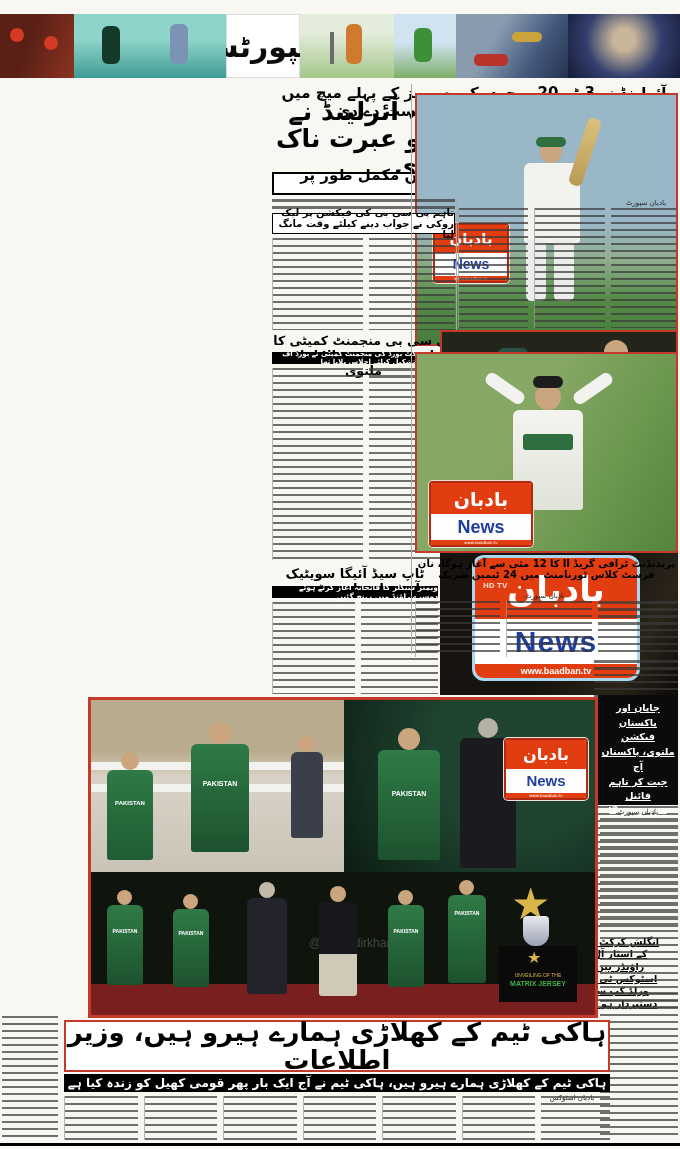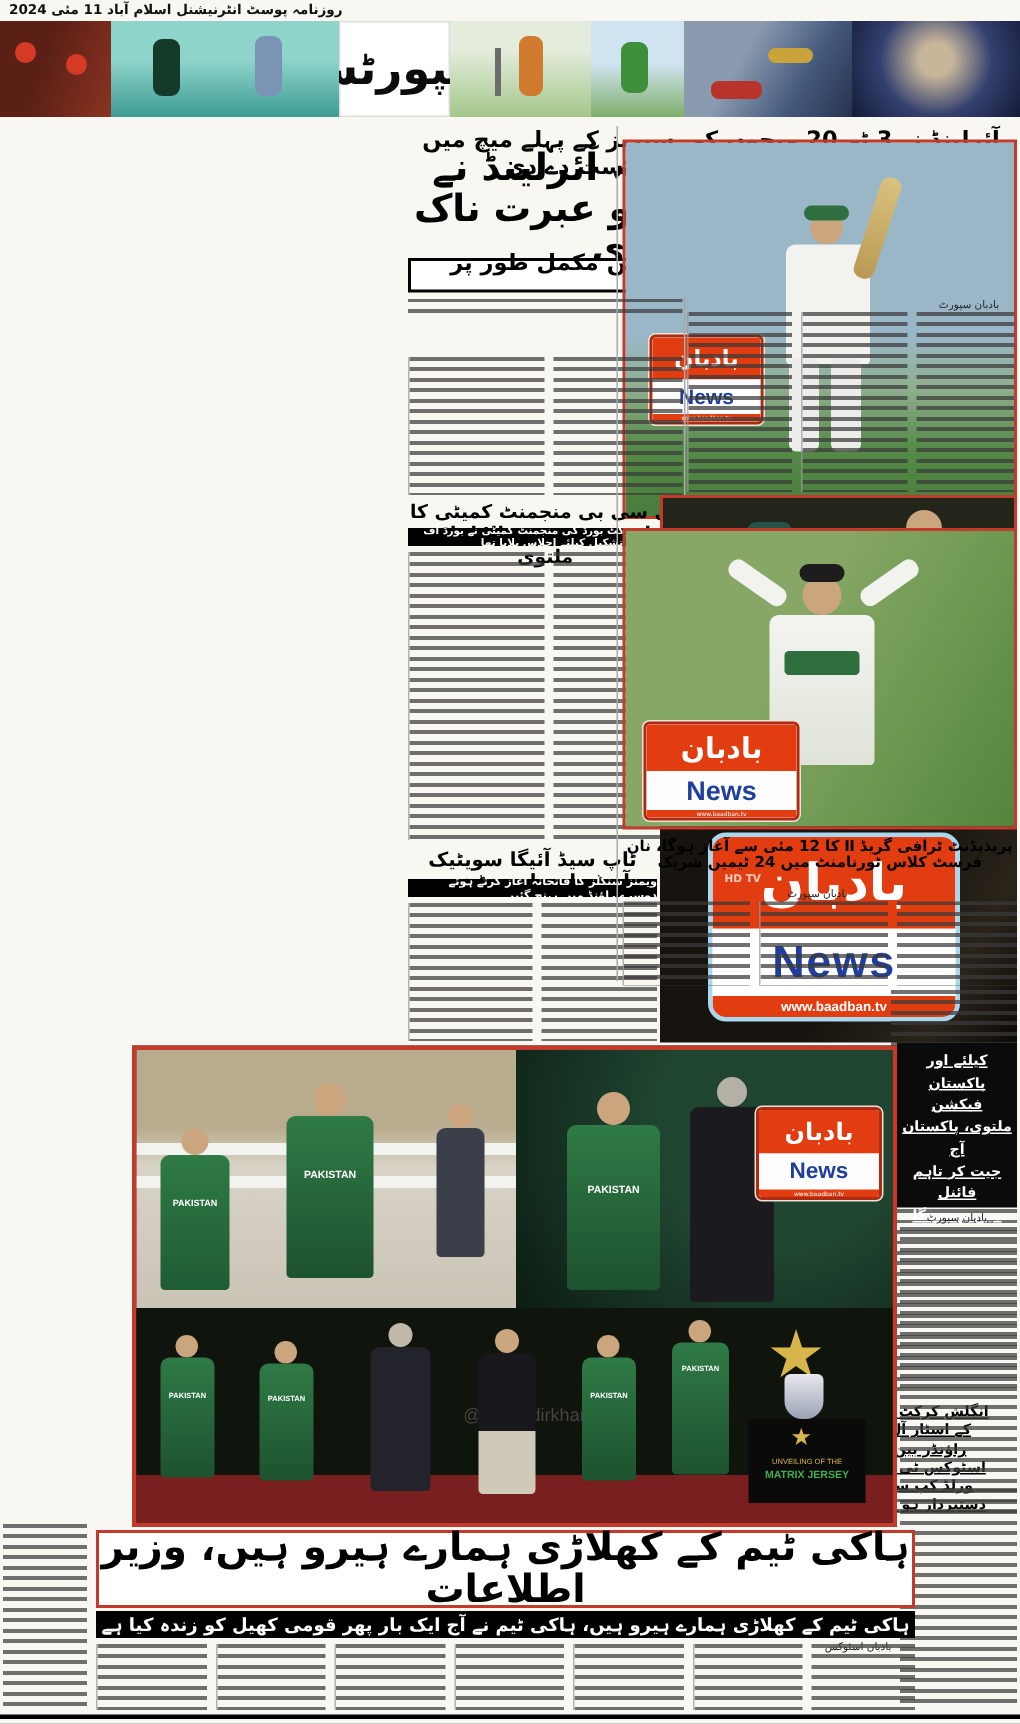--- a/index.html
+++ b/index.html
@@ -43,21 +43,20 @@
   .blackbox{background:#0b0b0b;color:#fff;box-sizing:border-box;text-align:center;}
   .blackbox .ln{text-decoration:underline;font-weight:bold;}
   .trophy-cup{position:absolute;width:26px;height:30px;background:linear-gradient(#e8e8ee,#9aa2b5);border-radius:4px 4px 12px 12px;}
   .trophy-plinth{position:absolute;background:#0a0a0a;}
 </style>
 </head>
 <body>
 
 <div class="page">
 
-  <div class="abs dateline" style="top:1px;left:6px;right:6px;height:12px;">روزنامہ پوسٹ انٹرنیشنل اسلام آباد 11 مئی 2024</div>
 
   <div class="abs strip" style="top:14px;left:0;width:680px;">
     <div style="width:112px;background:radial-gradient(circle at 50% 40%,#c8b69a 0 16%,#33406f 55%,#141b38 100%);"></div>
     <div style="width:112px;background:linear-gradient(120deg,#8a9bb0 0 35%,#44587c 70%,#26334e 100%);position:relative;">
       <div style="position:absolute;left:18px;bottom:12px;width:34px;height:12px;background:#b8342a;border-radius:5px;"></div>
       <div style="position:absolute;left:56px;top:18px;width:30px;height:10px;background:#caa43a;border-radius:5px;"></div>
     </div>
     <div style="width:62px;background:linear-gradient(#cfe3f0 0 45%,#7fae6a 100%);position:relative;">
       <div style="position:absolute;left:20px;top:14px;width:18px;height:34px;background:#3f8f3a;border-radius:6px;"></div>
     </div>
@@ -92,20 +91,21 @@
       <div style="position:absolute;left:66px;top:-18px;width:14px;height:70px;background:linear-gradient(#d9c27e,#b99a54);border-radius:6px;transform:rotate(18deg);"></div>
     </div>
     <div class="mlogo" style="position:absolute;left:16px;top:128px;width:76px;height:60px;">
       <div class="r1" style="font-size:15px;">بادبان</div>
       <div class="r2" style="font-size:14px;">News</div>
       <div class="r3">www.baadban.tv</div>
     </div>
   </div>
 
   <div class="abs tx" style="top:199px;left:272px;width:183px;height:11px;"></div>
+  <div class="abs boxbar" style="top:213px;left:272px;width:183px;height:21px;font-size:10px;border-width:1.5px;">تاہم پی سی بی کی فیکشن پر لیک روکی نے جواب دینے کیلئے وقت مانگ لیا</div>
   <div class="abs cols" style="top:238px;left:272px;width:183px;height:92px;">
     <div class="tx"></div>
     <div class="tx"></div>
   </div>
 
   <div class="abs byline" style="top:199px;left:618px;width:56px;">بادبان سپورٹ</div>
   <div class="abs cols" style="top:208px;left:458px;width:218px;height:120px;">
     <div class="tx"></div>
     <div class="tx"></div>
     <div class="tx"></div>
@@ -259,21 +259,21 @@
       <div class="trophy-cup" style="left:432px;top:44px;"></div>
       <div class="trophy-plinth" style="left:408px;top:74px;width:78px;height:56px;">
         <div style="position:absolute;left:28px;top:2px;font-size:16px;color:#d9b64a;">★</div>
         <div style="position:absolute;left:2px;top:26px;width:74px;text-align:center;font-size:5px;color:#d9b64a;font-family:'Liberation Sans',sans-serif;direction:ltr;">UNVEILING OF THE</div>
         <div style="position:absolute;left:2px;top:34px;width:74px;text-align:center;font-size:7px;font-weight:bold;color:#3fae4a;font-family:'Liberation Sans',sans-serif;direction:ltr;">MATRIX JERSEY</div>
       </div>
     </div>
   </div>
 
   <div class="abs blackbox" style="top:695px;left:598px;width:80px;height:110px;padding:6px 2px;font-size:9.5px;line-height:1.55;">
-    <div class="ln">کیلئے اور پاکستان</div>
+    <div class="ln">جاپان اور پاکستان</div>
     <div class="ln">فیکشن</div>
     <div class="ln">ملتوی، پاکستان آج</div>
     <div class="ln">جیت کر تاہم فائنل</div>
     <div class="ln">میں پہنچے گا</div>
   </div>
   <div class="abs byline" style="top:808px;left:598px;width:80px;">بادبان سپورٹ</div>
   <div class="abs tx" style="top:818px;left:600px;width:78px;height:322px;"></div>
 
   <div class="abs" style="top:1020px;left:64px;width:546px;height:52px;border:2px solid #c43a2a;box-sizing:border-box;background:#fff;display:flex;align-items:center;justify-content:center;">
     <div class="display" style="font-size:26px;">ہاکی ٹیم کے کھلاڑی ہمارے ہیرو ہیں، وزیر اطلاعات</div>

